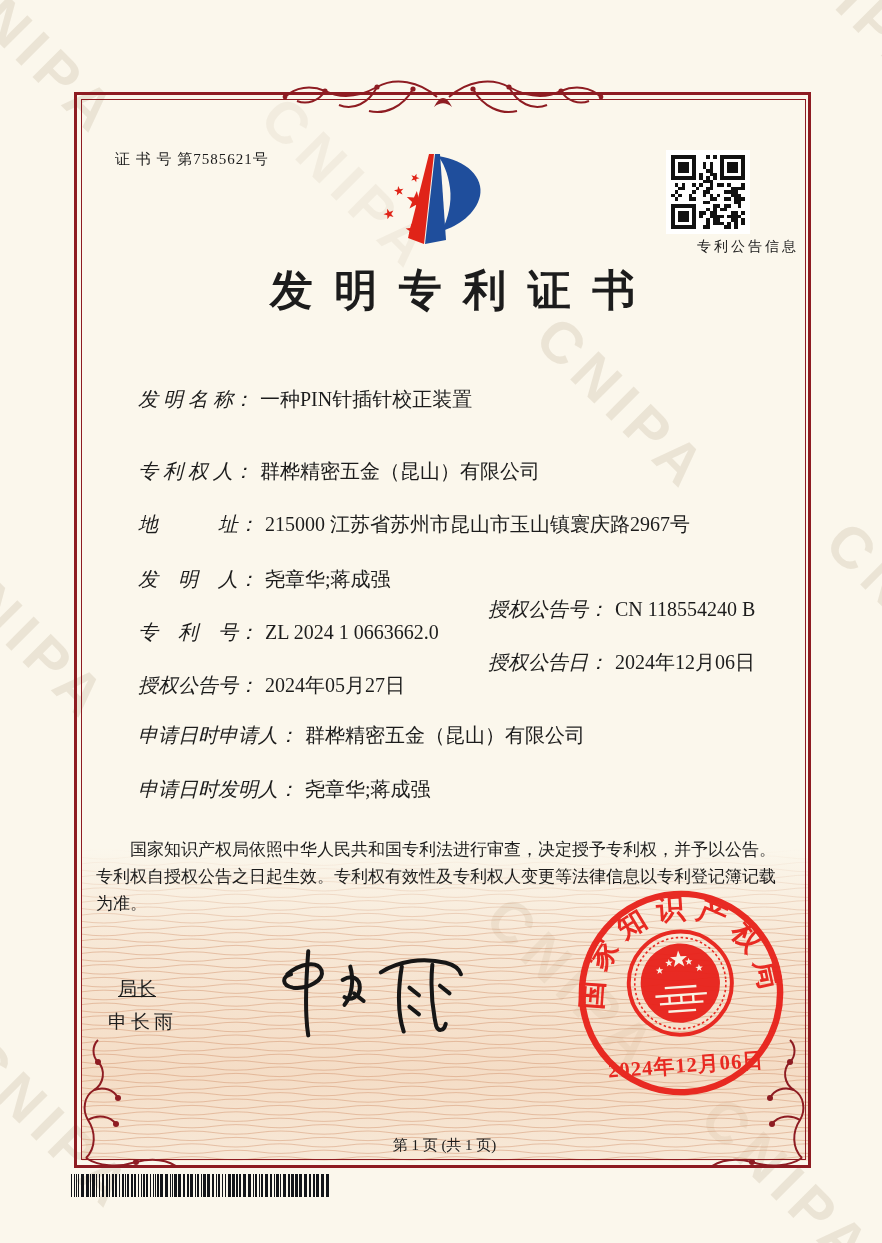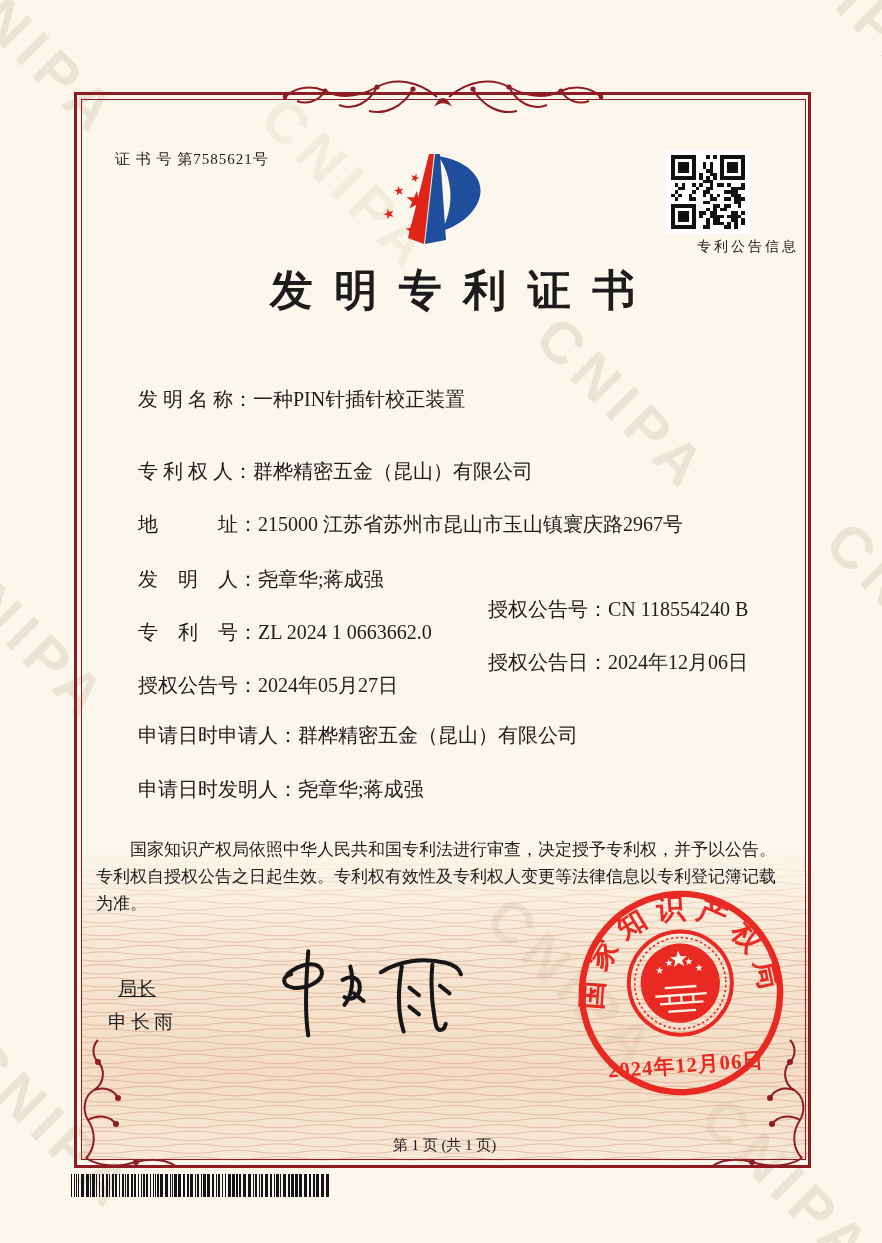--- a/index.html
+++ b/index.html
@@ -33,22 +33,22 @@
   .logo{position:absolute;left:372px;top:148px;width:130px;height:105px;z-index:6;}
   .qr{position:absolute;left:666px;top:150px;width:84px;height:84px;background:#fff;
       padding:5px;box-sizing:border-box;z-index:6;}
   .qr svg{width:100%;height:100%;display:block;background:#fff;shape-rendering:crispEdges;}
   .qr svg rect{fill:#111;} .qr svg rect.w{fill:#fff;}
   .qr-label{position:absolute;left:688px;top:238px;width:120px;text-align:center;
             font-size:14px;letter-spacing:3px;z-index:6;}
   .title{position:absolute;left:75px;top:254px;width:739px;margin:8px;text-align:center;
          font-size:43px;font-weight:700;letter-spacing:.5em;text-indent:.5em;z-index:6;}
   .row{position:absolute;left:118px;width:690px;font-size:20px;white-space:pre;z-index:6;}
-  .lbl{white-space:pre;}
-  .val{}
+  .lbl{white-space:pre;font-style:italic;}
+  .val{margin-left:7px;}
   .pair2{position:absolute;left:370px;top:0;white-space:pre;}
   .statement{position:absolute;left:96px;top:836px;width:692px;font-size:17px;
              line-height:27px;z-index:6;}
   .statement .ind{text-indent:2em;}
   .officer-title{position:absolute;left:118px;top:976px;font:500 19px "Liberation Sans","DejaVu Sans",sans-serif;z-index:6;text-decoration:underline;}
   .officer-name{position:absolute;left:108px;top:1009px;font:500 19px "Liberation Sans","DejaVu Sans",sans-serif;letter-spacing:4px;z-index:6;}
   .signature{position:absolute;left:256px;top:938px;width:220px;height:105px;z-index:6;}
   .signature path{stroke:#161616;stroke-width:4.2;stroke-linecap:round;stroke-linejoin:round;fill:none;}
   .seal{position:absolute;left:572px;top:884px;width:218px;height:218px;z-index:7;opacity:.95;}
   .footer-page{position:absolute;left:75px;top:1128px;width:739px;text-align:center;

